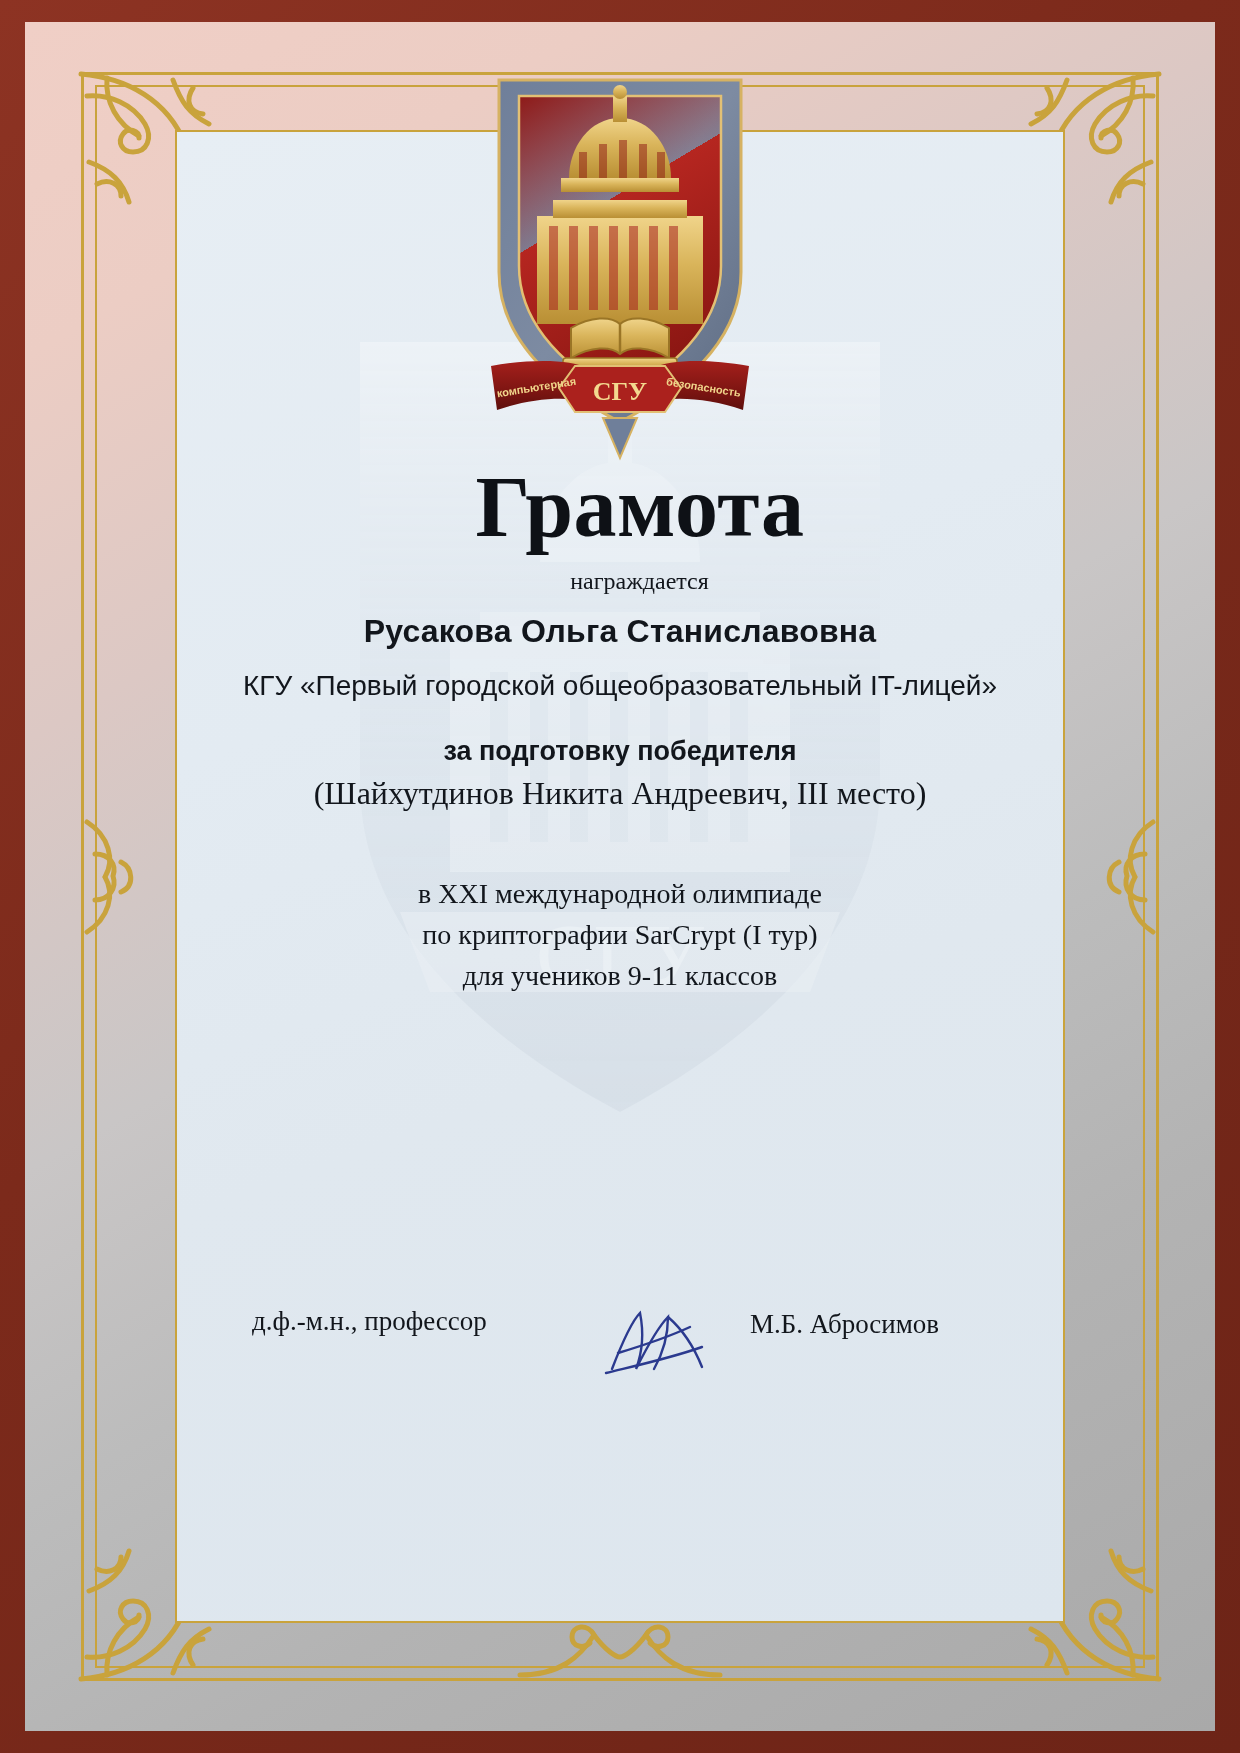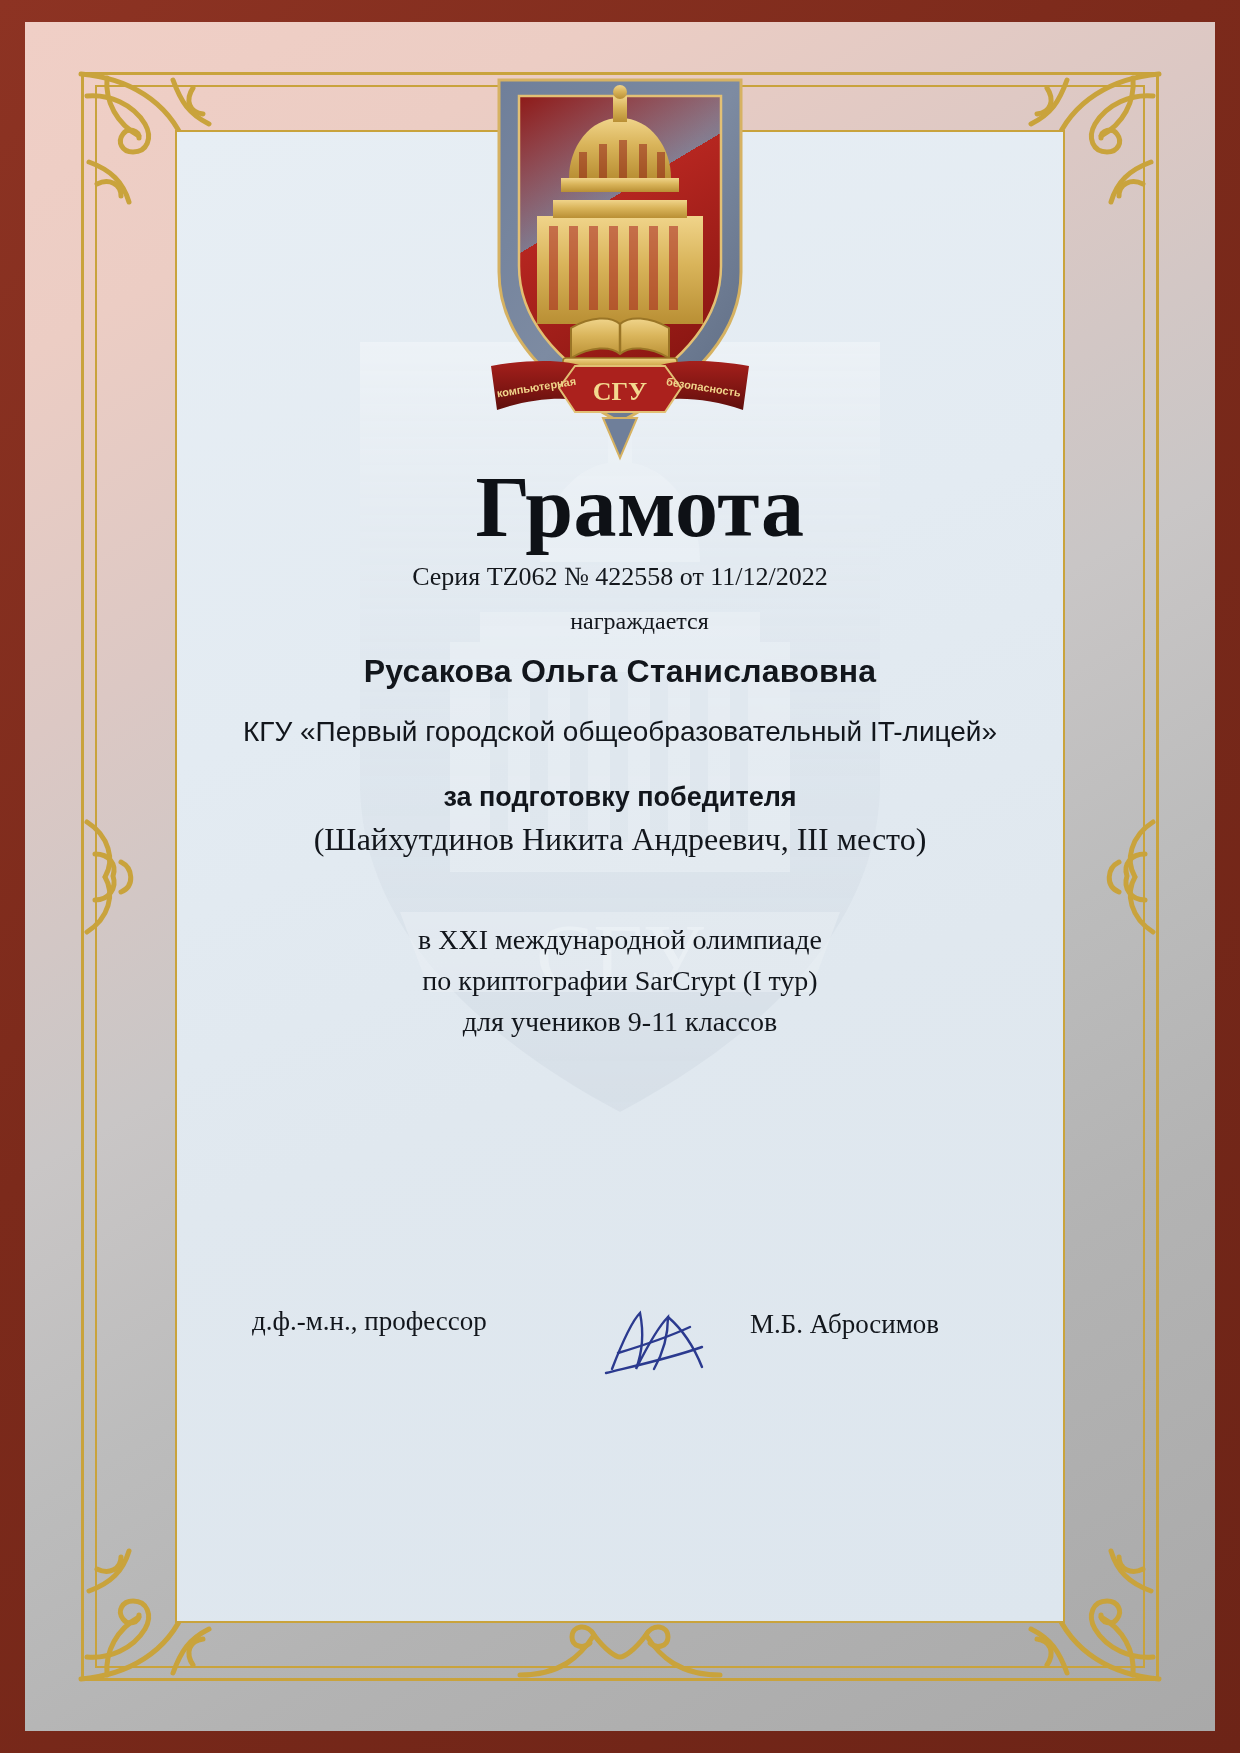--- a/index.html
+++ b/index.html
@@ -169,21 +169,21 @@
   .awarded-word {
     font-size: 24px;
     margin: 16px 0 18px 0;
     padding-left: 39px;
   }
 
   .recipient {
     font-size: 32px;
     font-weight: 700;
     font-family: "Liberation Sans", sans-serif;
-    margin: 12px 0 26px 0;
+    margin: 12px 0 20px 0;
     letter-spacing: .2px;
   }
 
   .organization {
     font-size: 28px;
     font-family: "Liberation Sans", sans-serif;
     margin: 10px 0 34px 0;
   }
 
   .reason {
@@ -362,21 +362,20 @@
             <rect x="390" y="360" width="18" height="170"></rect>
           </g>
 
           <path d="M60 600 H500 L470 680 H90 Z" fill="#ffffff" opacity="0.5"></path>
           <text x="280" y="672" text-anchor="middle" font-family="Liberation Serif, serif" font-size="86" fill="#ffffff" opacity="0.85">СГУ</text>
         </svg>
       </div>
 
       <div class="content">
         <h1 class="title">Грамота</h1>
-        <div class="serial">Серия TZ062 № 422558 от 11/12/2022</div>
         <div class="awarded-word">награждается</div>
         <div class="recipient">Русакова Ольга Станиславовна</div>
         <div class="organization">КГУ «Первый городской общеобразовательный IT-лицей»</div>
         <div class="reason">за подготовку победителя</div>
         <div class="reason-detail">(Шайхутдинов Никита Андреевич, III место)</div>
         <div class="event-line">в XXI международной олимпиаде</div>
         <div class="event-line">по криптографии SarCrypt (I тур)</div>
         <div class="event-line">для учеников 9-11 классов</div>
       </div>
 

